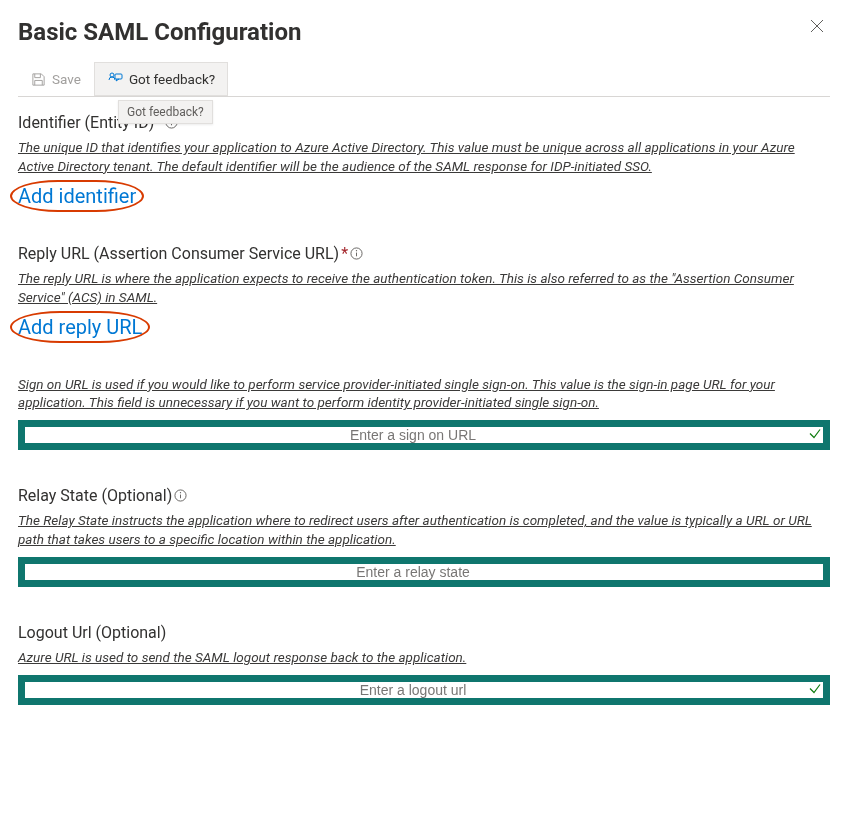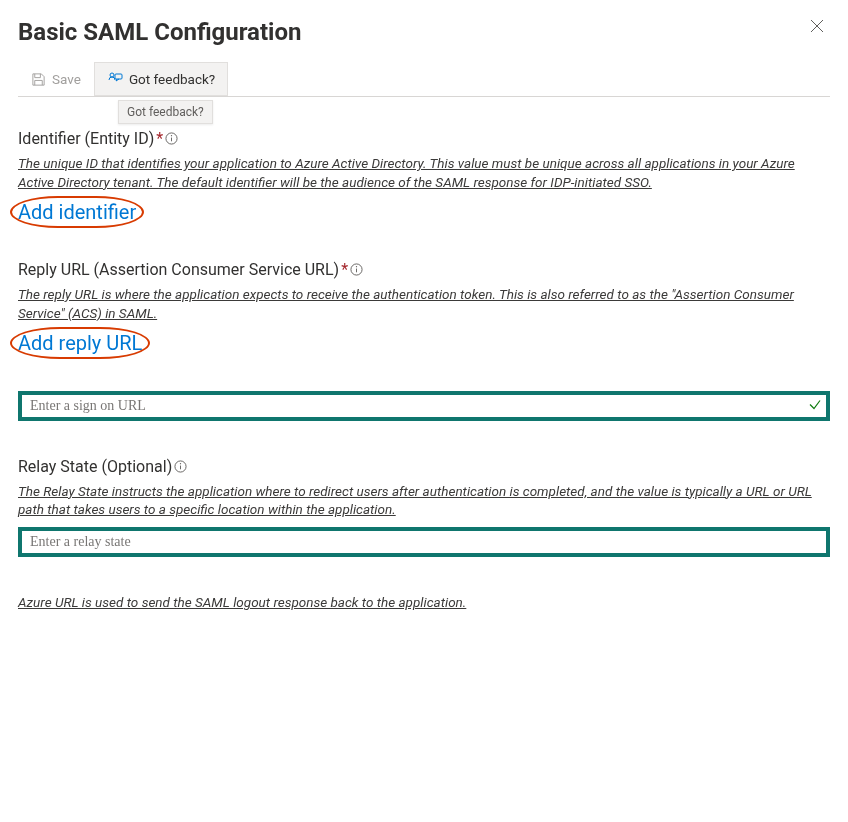--- a/index.html
+++ b/index.html
@@ -27,21 +27,21 @@
     display: flex;
     align-items: center;
     justify-content: center;
     cursor: pointer;
     color: #605e5c;
   }
   .toolbar {
     display: flex;
     align-items: stretch;
     border-bottom: 1px solid #d8d6d4;
-    margin-bottom: 32px;
+    margin-bottom: 16px;
     position: relative;
   }
   .toolbar-btn {
     display: inline-flex;
     align-items: center;
     gap: 6px;
     padding: 8px 12px;
     font-size: 13.5px;
     cursor: pointer;
     user-select: none;
@@ -112,26 +112,27 @@
     right: -8px;
     top: -4px;
     bottom: -4px;
     border: 2px solid #d83b01;
     border-radius: 50% / 70%;
     pointer-events: none;
   }
   .text-input {
     width: 100%;
     height: 30px;
-    border: 4px solid #0f766e;
+    border: 7px solid #0f766e;
     padding: 4px 30px 4px 8px;
     font-size: 14px;
-    font-family: Liberation Serif, serif;
+    font-family: Liberation Sans, sans-serif;
     outline: none;
     position: relative;
+    text-align: center;
   }
   .text-input::placeholder { color: #605e5c; opacity: 0.85; }
   .input-wrap {
     position: relative;
     width: 100%;
   }
   .input-wrap .check {
     position: absolute;
     right: 8px;
     top: 50%;
@@ -202,20 +203,21 @@
           <circle cx="7" cy="4" r="0.7" fill="currentColor"></circle>
           <path d="M7 6 V10" stroke="currentColor" stroke-width="1"></path>
         </svg>
     </span>
   </h2>
   <p class="section-desc">The reply URL is where the application expects to receive the authentication token. This is also referred to as the "Assertion Consumer Service" (ACS) in SAML.</p>
   <span class="link-action circled">Add reply URL</span>
 </div>
 
 <div class="section">
+  <p class="section-desc">Sign on URL is used if you would like to perform service provider-initiated single sign-on. This value is the sign-in page URL for your application. This field is unnecessary if you want to perform identity provider-initiated single sign-on.</p>
   <div class="input-wrap">
     <input type="text" class="text-input" placeholder="Enter a sign on URL" style="">
     <span class="check">
       <svg width="14" height="14" viewBox="0 0 14 14">
           <path d="M2 7 L6 11 L12 3" stroke="currentColor" stroke-width="1.2" fill="none"></path>
         </svg>
     </span>
   </div>
 </div>
 
@@ -230,14 +232,25 @@
         </svg>
     </span>
   </h2>
   <p class="section-desc">The Relay State instructs the application where to redirect users after authentication is completed, and the value is typically a URL or URL path that takes users to a specific location within the application.</p>
   <div class="input-wrap">
     <input type="text" class="text-input" placeholder="Enter a relay state" style="">
   </div>
 </div>
 
 <div class="section">
+  <h2 class="section-title">
+    <span>Logout Url (Optional)</span>
+  </h2>
   <p class="section-desc">Azure URL is used to send the SAML logout response back to the application.</p>
+  <div class="input-wrap">
+    <input type="text" class="text-input" placeholder="Enter a logout url" style="">
+    <span class="check">
+      <svg width="14" height="14" viewBox="0 0 14 14">
+          <path d="M2 7 L6 11 L12 3" stroke="currentColor" stroke-width="1.2" fill="none"></path>
+        </svg>
+    </span>
+  </div>
 </div>
 
 </body></html>

